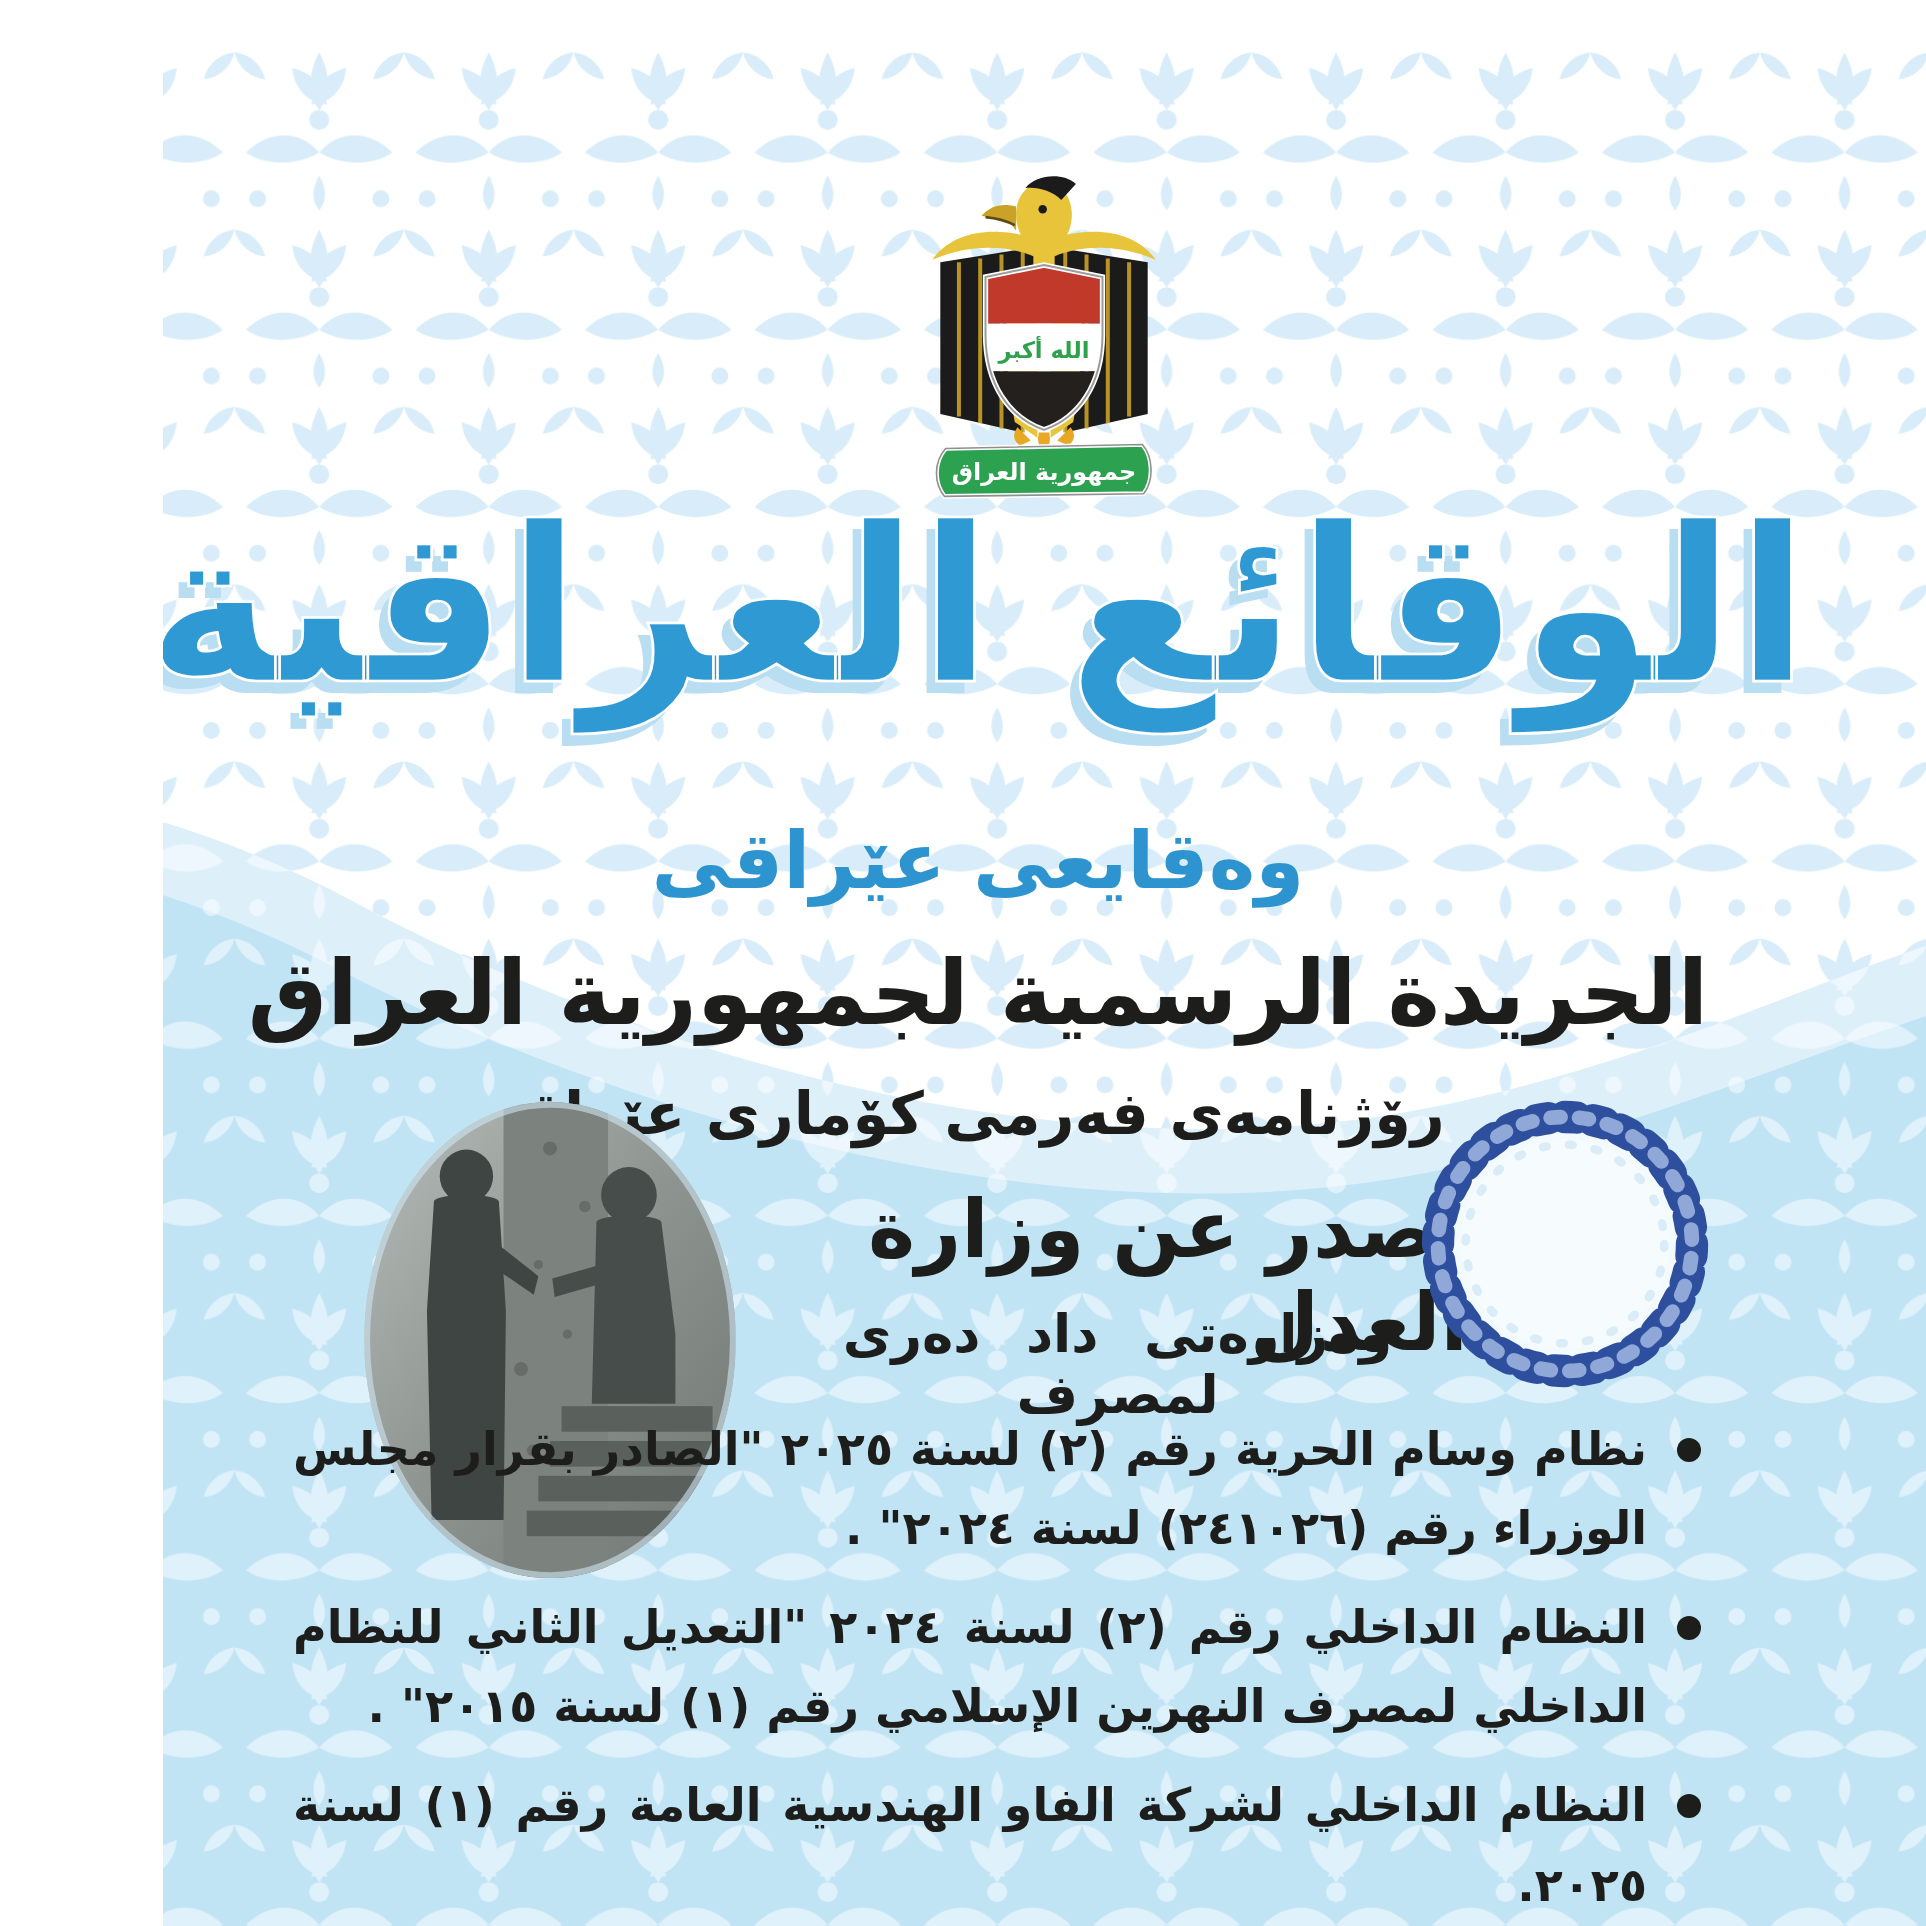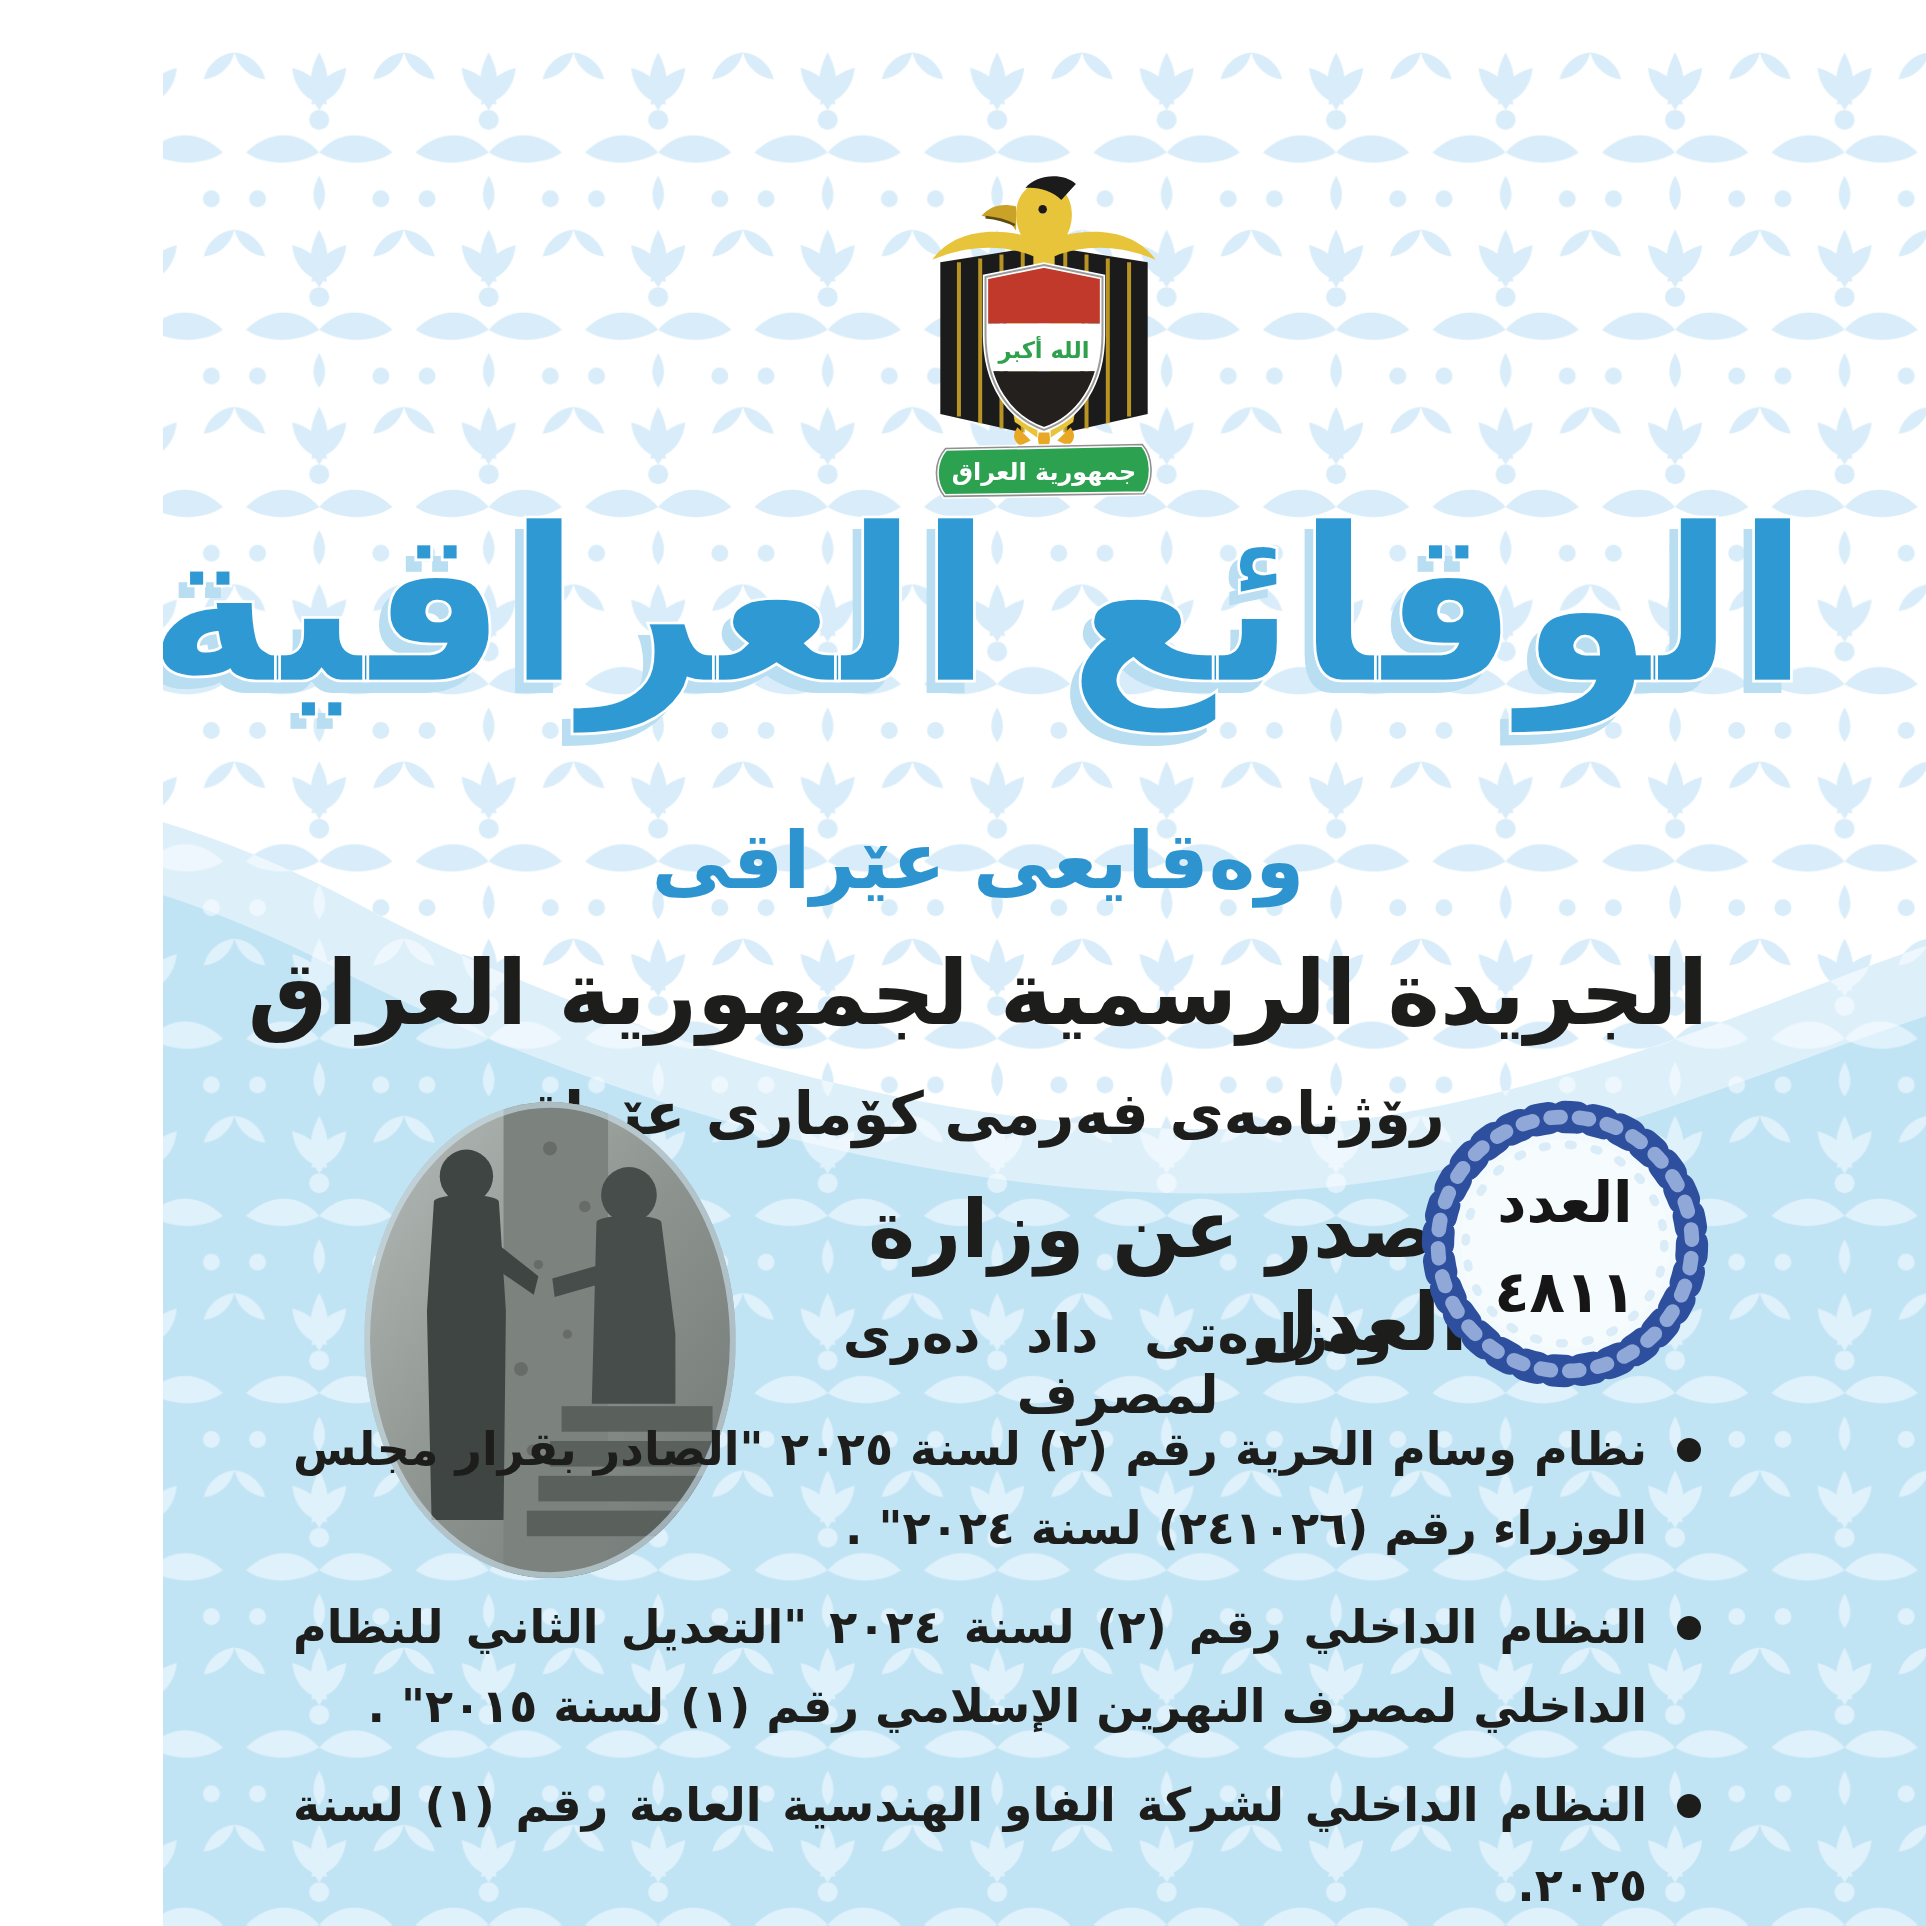--- a/index.html
+++ b/index.html
@@ -233,22 +233,20 @@
 <div class="abs publisher-ku">وەزارەتی داد دەری لمصرف</div>
 
 <div class="abs issue-badge">
   <svg viewBox="0 0 790 790" aria-hidden="true">
     <circle cx="395" cy="395" r="330" fill="#f3fafd"></circle>
     <circle cx="395" cy="395" r="330" fill="none" stroke="#2e4f9e" stroke-width="84" stroke-dasharray="30 44" stroke-linecap="round"></circle>
     <circle cx="395" cy="395" r="330" fill="none" stroke="#8fa8d8" stroke-width="38" stroke-dasharray="26 48" stroke-dashoffset="37" stroke-linecap="round"></circle>
     <circle cx="395" cy="395" r="272" fill="#f6fbfe"></circle>
     <circle cx="395" cy="395" r="258" fill="none" stroke="#d9ecf7" stroke-width="22" stroke-dasharray="10 58" stroke-linecap="round"></circle>
   </svg>
-  <div class="badge-label">العدد</div>
-  <div class="badge-number">٤٨١١</div>
 </div>
 
 <div class="abs toc">
   <div class="toc-item">
     <span class="toc-dot"></span>
     <span>نظام وسام الحرية رقم (٢) لسنة ٢٠٢٥ "الصادر بقرار مجلس الوزراء رقم (٢٤١٠٢٦) لسنة ٢٠٢٤" .</span>
   </div>
   <div class="toc-item">
     <span class="toc-dot"></span>
     <span>النظام الداخلي رقم (٢) لسنة ٢٠٢٤ "التعديل الثاني للنظام الداخلي لمصرف النهرين الإسلامي رقم (١) لسنة ٢٠١٥" .</span>

